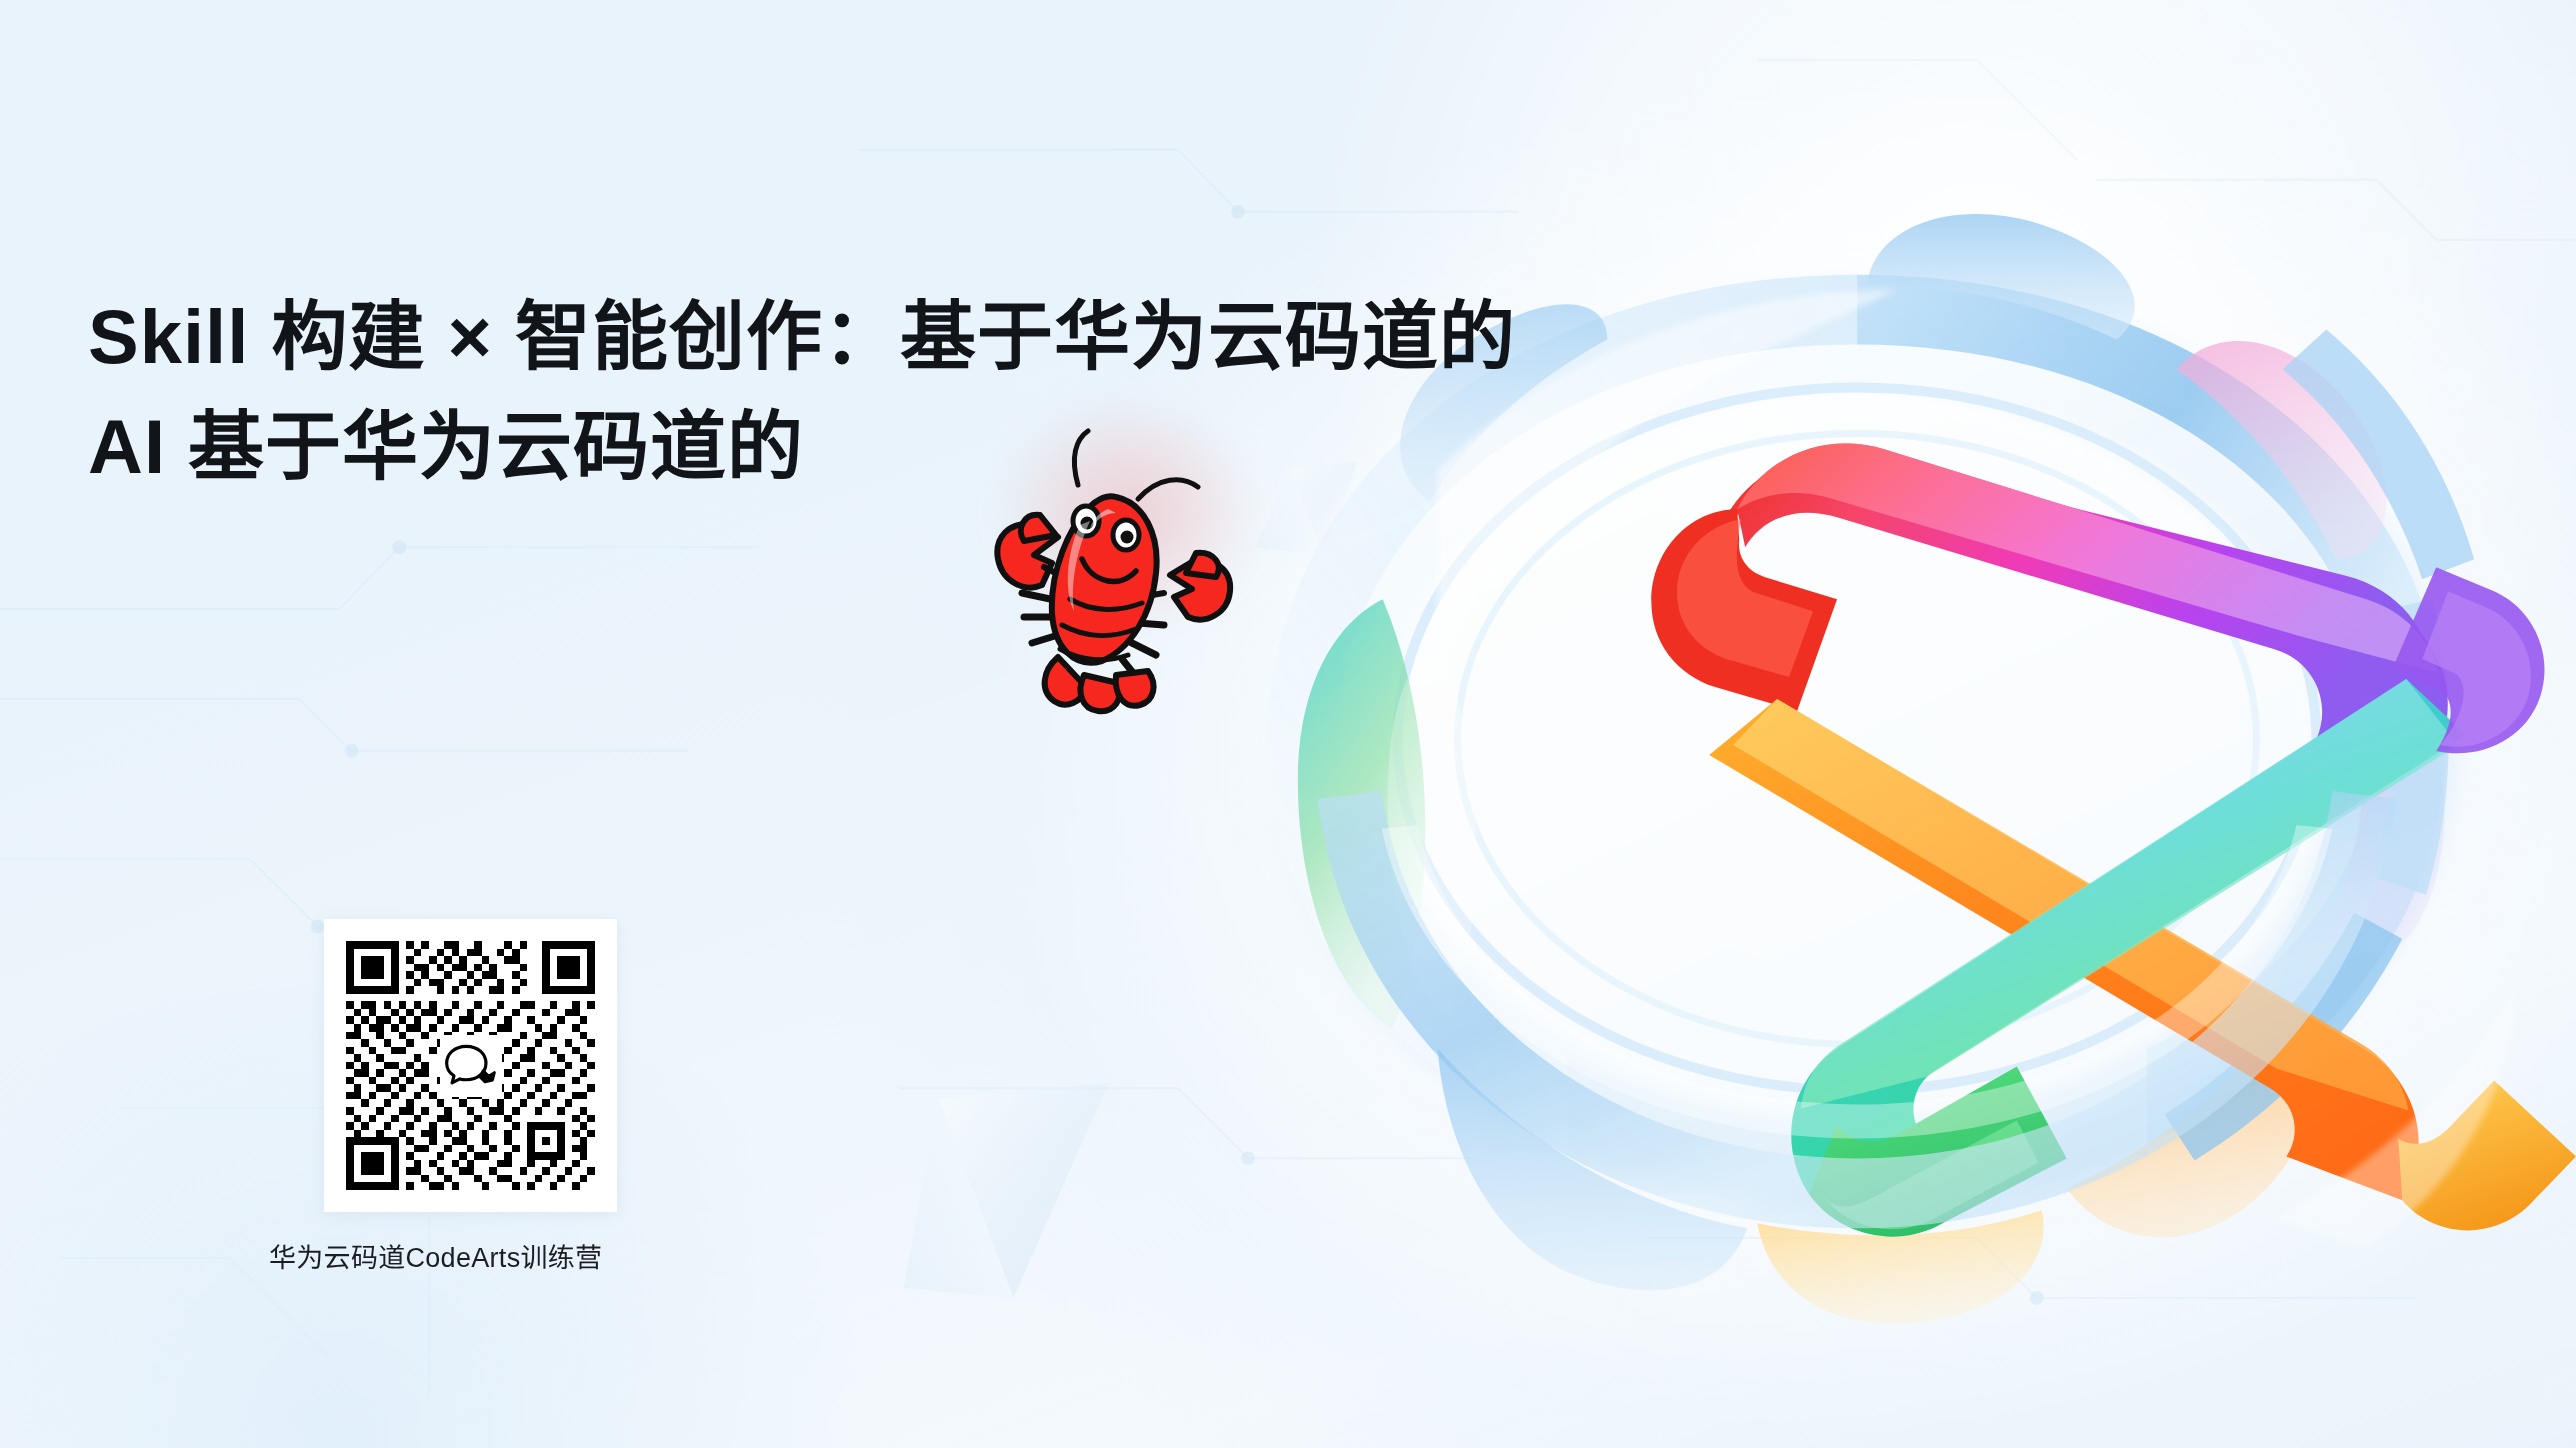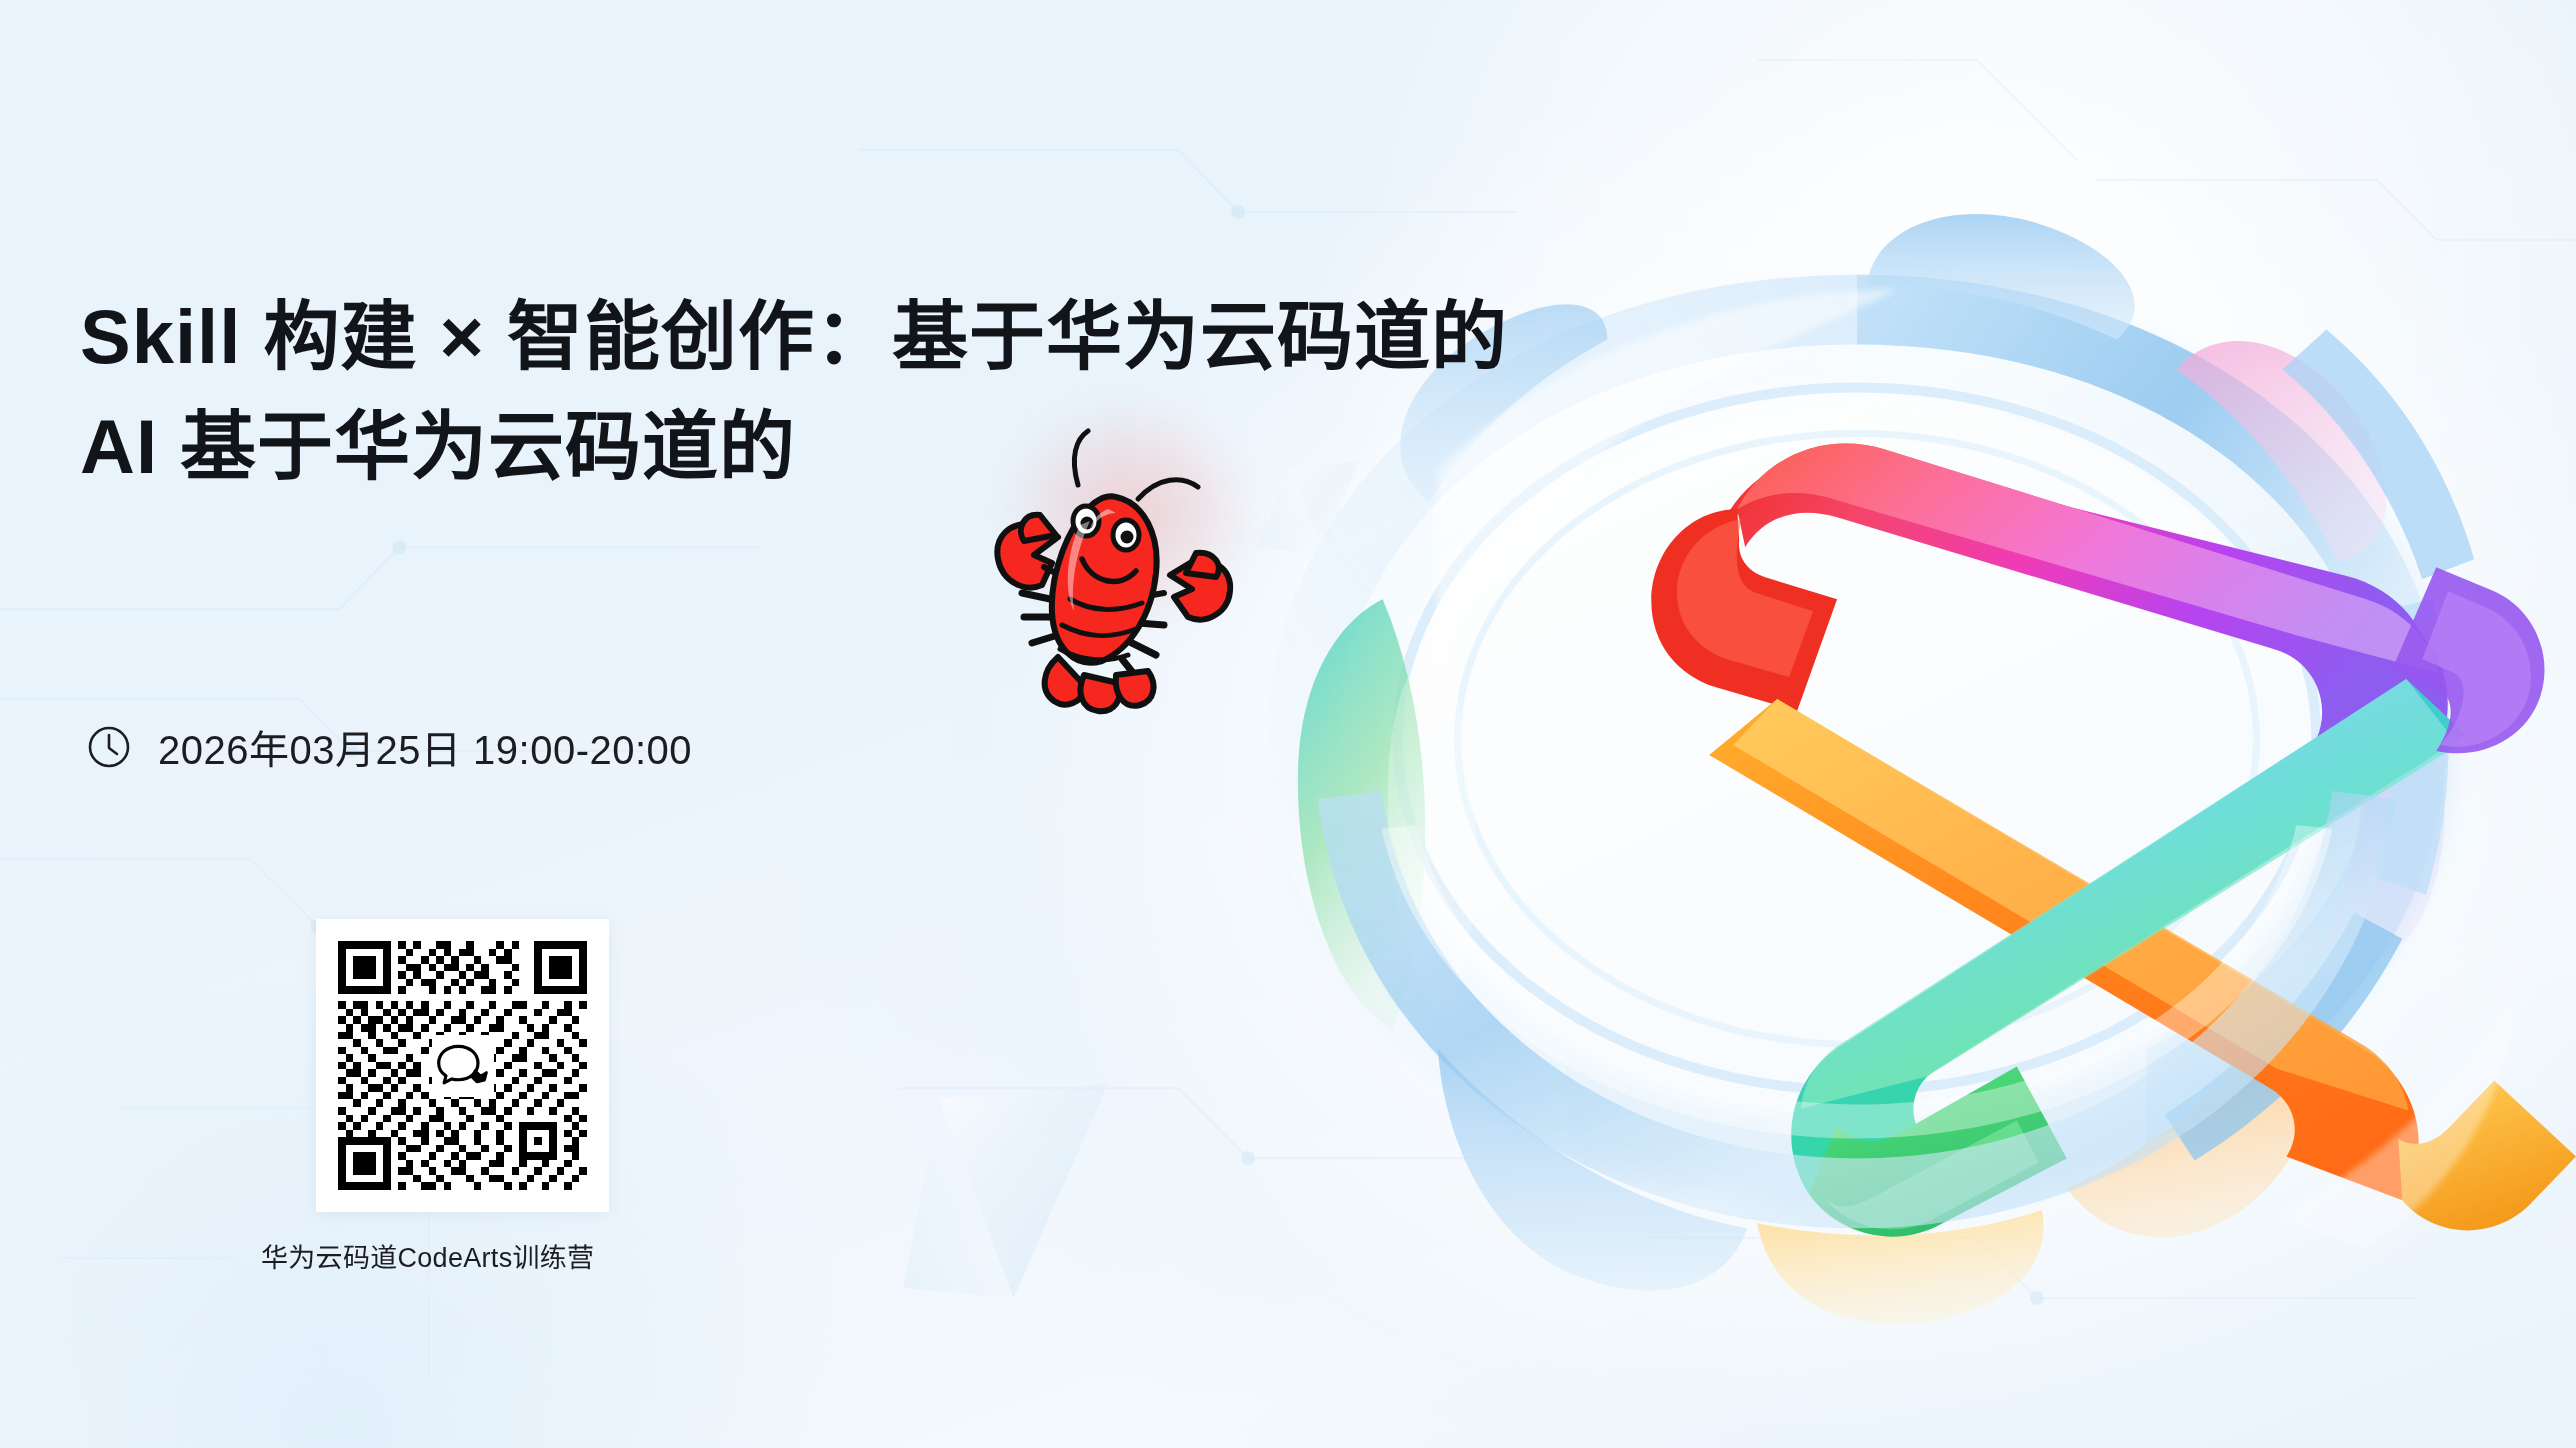--- a/index.html
+++ b/index.html
@@ -43,21 +43,21 @@
     width: 1198px;
     height: 899px;
     border-radius: 50%;
     background: radial-gradient(circle at 50% 50%, rgba(214,234,250,.55) 0%, rgba(214,234,250,0) 70%);
     pointer-events: none;
   }
 
   
   .content {
     position: absolute;
-    left: 80px;
+    left: 88px;
     top: 0;
     width: 1198px;
     height: 100%;
     z-index: 6;
   }
 
   .title-block {
     position: absolute;
     top: 282px;
     left: 0;
@@ -467,29 +467,20 @@
 
   <div class="content">
 
     <div class="title-block">
       <div class="title-line">Skill 构建 × 智能创作：基于华为云码道的</div>
       <div class="title-line">AI 基于华为云码道的</div>
     </div>
 
     <div class="meta">
 
-      <div class="meta-row">
-        <span class="meta-icon">
-          <svg viewBox="0 0 46 46" width="46" height="46">
-            <circle cx="23" cy="23" r="19" fill="none" stroke="#1b1d21" stroke-width="2.6"></circle>
-            <path d="M23 11 V24 L31 30" fill="none" stroke="#1b1d21" stroke-width="2.6" stroke-linecap="round" stroke-linejoin="round"></path>
-          </svg>
-        </span>
-        <span class="meta-text">2026年03月25日  19:00-20:00</span>
-      </div>
 
 
     </div>
 
     <div class="qr-block">
       <div class="qr-card">
         <svg class="qr-canvas" viewBox="0 0 33 33" shape-rendering="crispEdges">
           <rect width="33" height="33" fill="#ffffff"></rect>
           <g fill="#000000">
 

